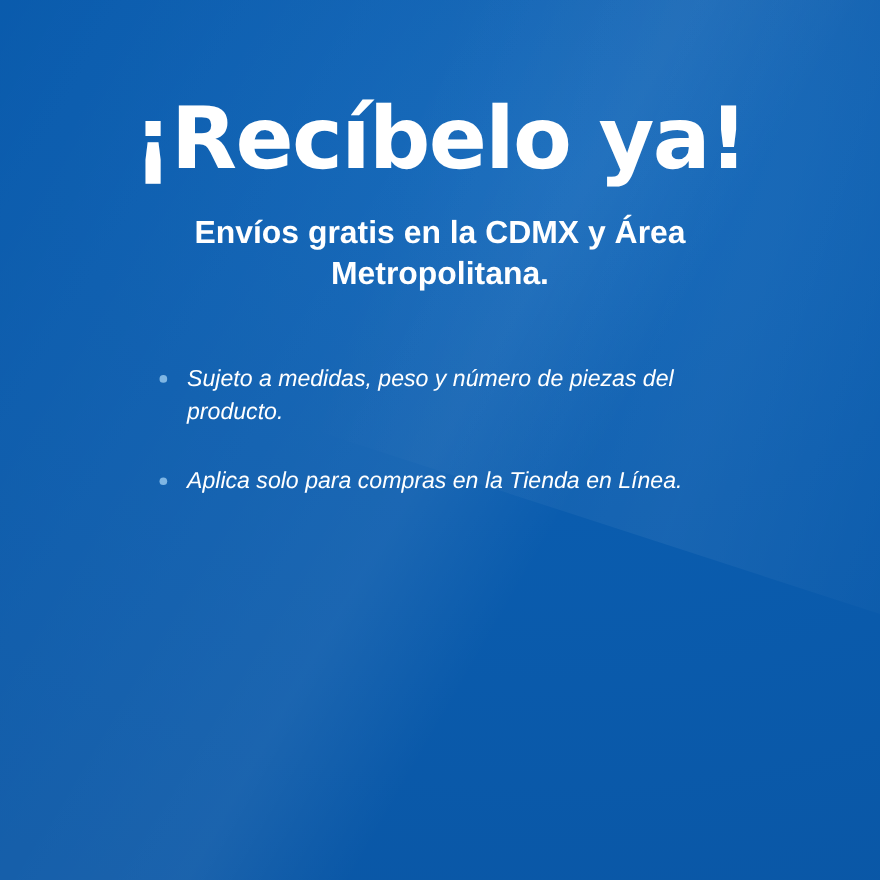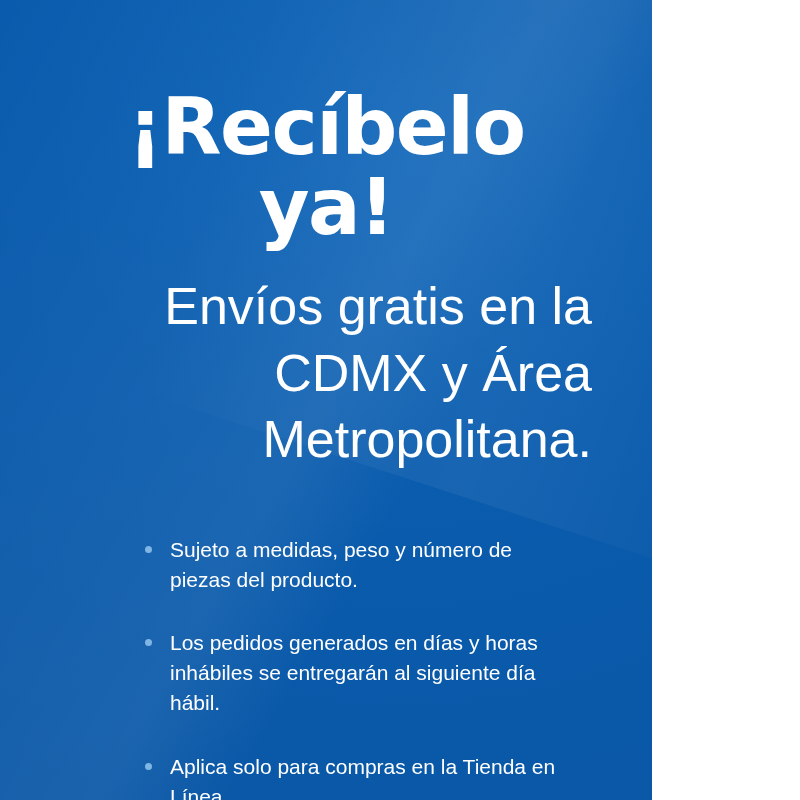--- a/index.html
+++ b/index.html
@@ -9,21 +9,21 @@
   body {
     width: 800px;
     height: 800px;
     background: #ffffff;
     font-family: "Liberation Sans", sans-serif;
     overflow: hidden;
   }
 
   .promo-banner {
     position: relative;
-    width: 652px;
+    width: 800px;
     height: 800px;
     box-sizing: border-box;
     
     background:
       linear-gradient(120deg,
         rgba(255,255,255,0.00) 0%,
         rgba(255,255,255,0.05) 38%,
         rgba(255,255,255,0.07) 50%,
         rgba(255,255,255,0.00) 62%),
       radial-gradient(120% 90% at 62% 18%, #0b63b8 0%, #0a5cae 45%, #0a57a6 100%);
@@ -56,31 +56,32 @@
     line-height: 1.02;
     font-weight: 700;
     letter-spacing: -1.5px;
     color: #ffffff;
     font-family: "DejaVu Sans", sans-serif;
   }
 
   .subheadline {
     margin: 26px auto 0 auto;
     max-width: 600px;
-    text-align: right;
-    font-size: 52px;
+    text-align: center;
+    font-size: 29px;
     line-height: 1.28;
-    font-weight: 400;
+    font-weight: 700;
     color: #ffffff;
   }
 
   .terms-list {
     list-style: none;
     margin: 62px 0 0 0;
     padding: 0 34px 0 110px;
+    font-style: italic;
   }
 
   .terms-list li {
     position: relative;
     margin: 0 0 34px 0;
     font-size: 21px;
     line-height: 1.42;
     font-weight: 400;
     color: #ffffff;
     max-width: 530px;
@@ -113,22 +114,18 @@
 
     <p class="subheadline">Envíos gratis en la CDMX y Área Metropolitana.</p>
 
     <ul class="terms-list">
       <li>
         <span class="bullet-dot"></span>
         <span>Sujeto a medidas, peso y número de piezas del producto.</span>
       </li>
       <li>
         <span class="bullet-dot"></span>
-        <span>Los pedidos generados en días y horas inhábiles se entregarán al siguiente día hábil.</span>
-      </li>
-      <li>
-        <span class="bullet-dot"></span>
         <span>Aplica solo para compras en la Tienda en Línea.</span>
       </li>
     </ul>
 
   </div>
 </div>
 
 </body></html>

